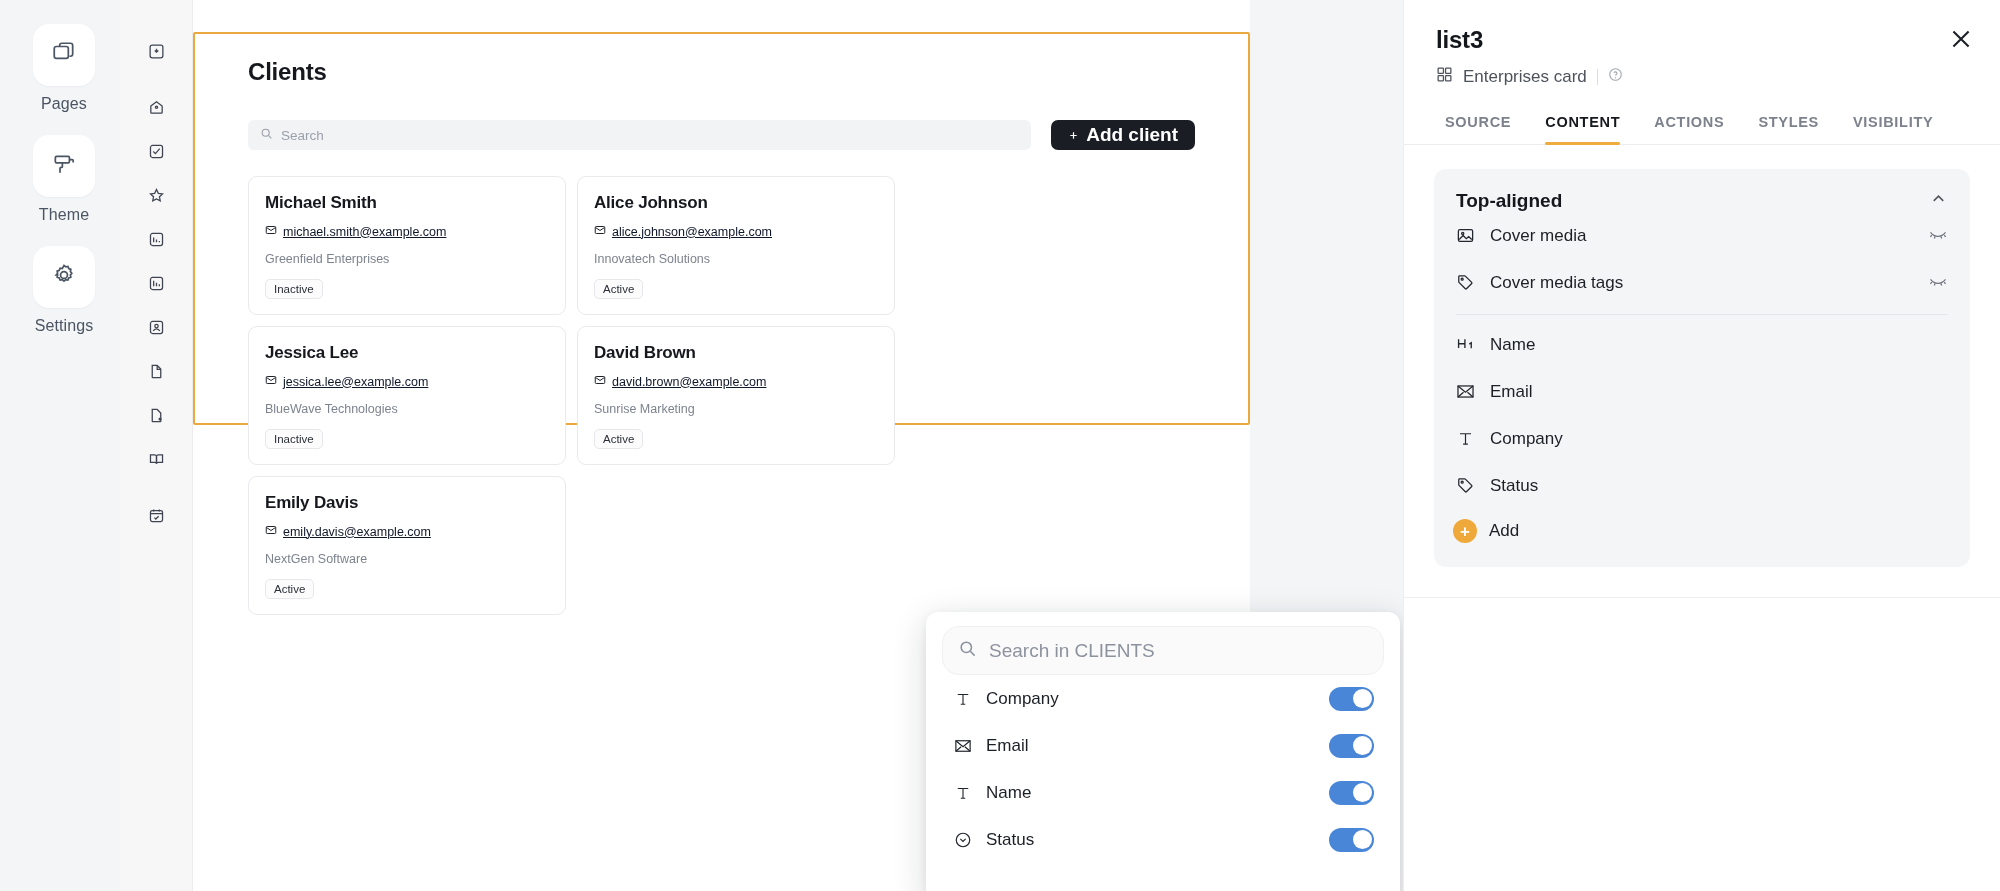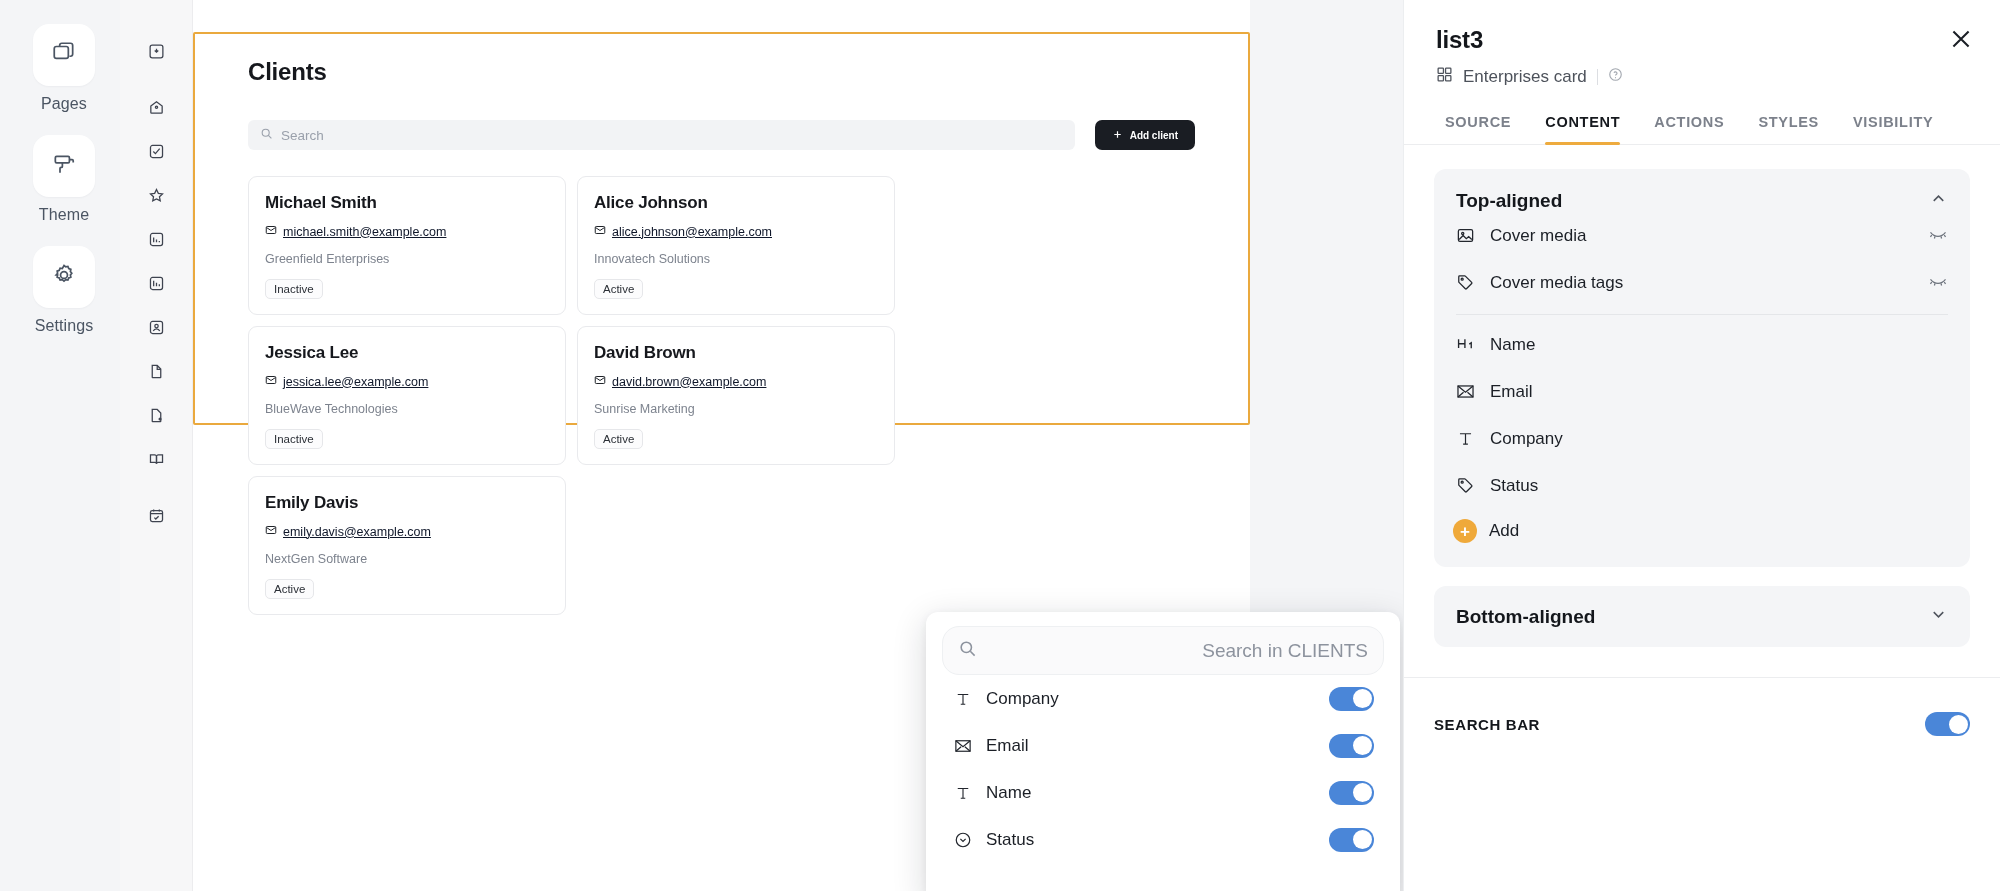--- a/index.html
+++ b/index.html
@@ -53,21 +53,21 @@
 
   .searchrow { display: flex; align-items: center; gap: 20px; margin-top: 34px; }
   .searchbox {
     flex: 1; height: 30px; background: #f2f3f5; border-radius: 6px;
     display: flex; align-items: center; padding: 0 12px; gap: 8px;
   }
   .searchbox .ph { font-size: 13.5px; color: #9aa0ab; }
   .addbtn {
     background: #1a1d23; color: #ffffff; border-radius: 7px; height: 30px;
     display: flex; align-items: center; gap: 7px; padding: 0 17px;
-    font-size: 10px; font-weight: 600; cursor: pointer; white-space: nowrap;
+    font-size: 19px; font-weight: 600; cursor: pointer; white-space: nowrap;
   }
 
   .cards { display: flex; flex-wrap: wrap; gap: 11px; margin-top: 26px; }
   .ccard {
     width: 318px; background: #fff; border: 1px solid #e9eaed; border-radius: 9px;
     padding: 16px 16px 15px 16px;
   }
   .cname { font-size: 17px; font-weight: 700; color: #16181d; letter-spacing: -.2px; }
   .cmail { display: flex; align-items: center; gap: 6px; margin-top: 11px; }
   .cmail span { font-size: 12.5px; color: #0f172a; text-decoration: underline; }
@@ -79,21 +79,21 @@
 
   
   .popup {
     position: absolute; left: 926px; top: 612px; width: 474px; height: 290px;
     background: #ffffff; border-radius: 12px;
     box-shadow: 0 8px 34px rgba(16,24,40,.16), 0 2px 8px rgba(16,24,40,.06);
     padding: 14px 16px 0 16px;
   }
   .popup-search {
     height: 49px; background: #fafafb; border: 1px solid #eef0f2; border-radius: 17px;
-    display: flex; align-items: center; gap: 12px; padding: 0 15px; justify-content: space-between;
+    display: flex; align-items: center; gap: 12px; padding: 0 15px;
   }
   .popup-search .ph { font-size: 19px; color: #8d939e; }
   .prow { display: flex; align-items: center; height: 47px; padding: 0 10px 0 12px; cursor: pointer; }
   .prow .pico { width: 26px; display:flex; align-items:center; color:#22262d; }
   .prow .plbl { flex: 1; font-size: 17px; color: #1b1f26; margin-left: 6px; }
   .toggle { width: 45px; height: 24px; background: #4a86d8; border-radius: 14px; position: relative; flex: none; }
   .toggle::after { content:""; position:absolute; right: 2.5px; top: 2.5px; width: 19px; height: 19px; border-radius: 50%; background:#fff; }
 
   
   .panel {
@@ -518,31 +518,19 @@
             </span>
           <span class="flbl">Status</span>
         </div>
 
         <div class="addrow">
           <span class="addcircle">+</span>
           <span class="add-lbl">Add</span>
         </div>
       </div>
 
-      <div class="sect2">
-        <span class="sect-title">Bottom-aligned</span>
-        <span>
-          <svg width="19" height="19" viewBox="0 0 24 24" fill="none" stroke="#4f545d" stroke-width="1.9">
-              <path d="M6 9l6 6 6-6"></path>
-            </svg>
-        </span>
-      </div>
     </div>
 
     <div class="panel-divider"></div>
 
-    <div class="sbrow">
-      <span class="sblabel">SEARCH BAR</span>
-      <span class="toggle"></span>
-    </div>
   </div>
 
 </div>
 
 </body></html>

